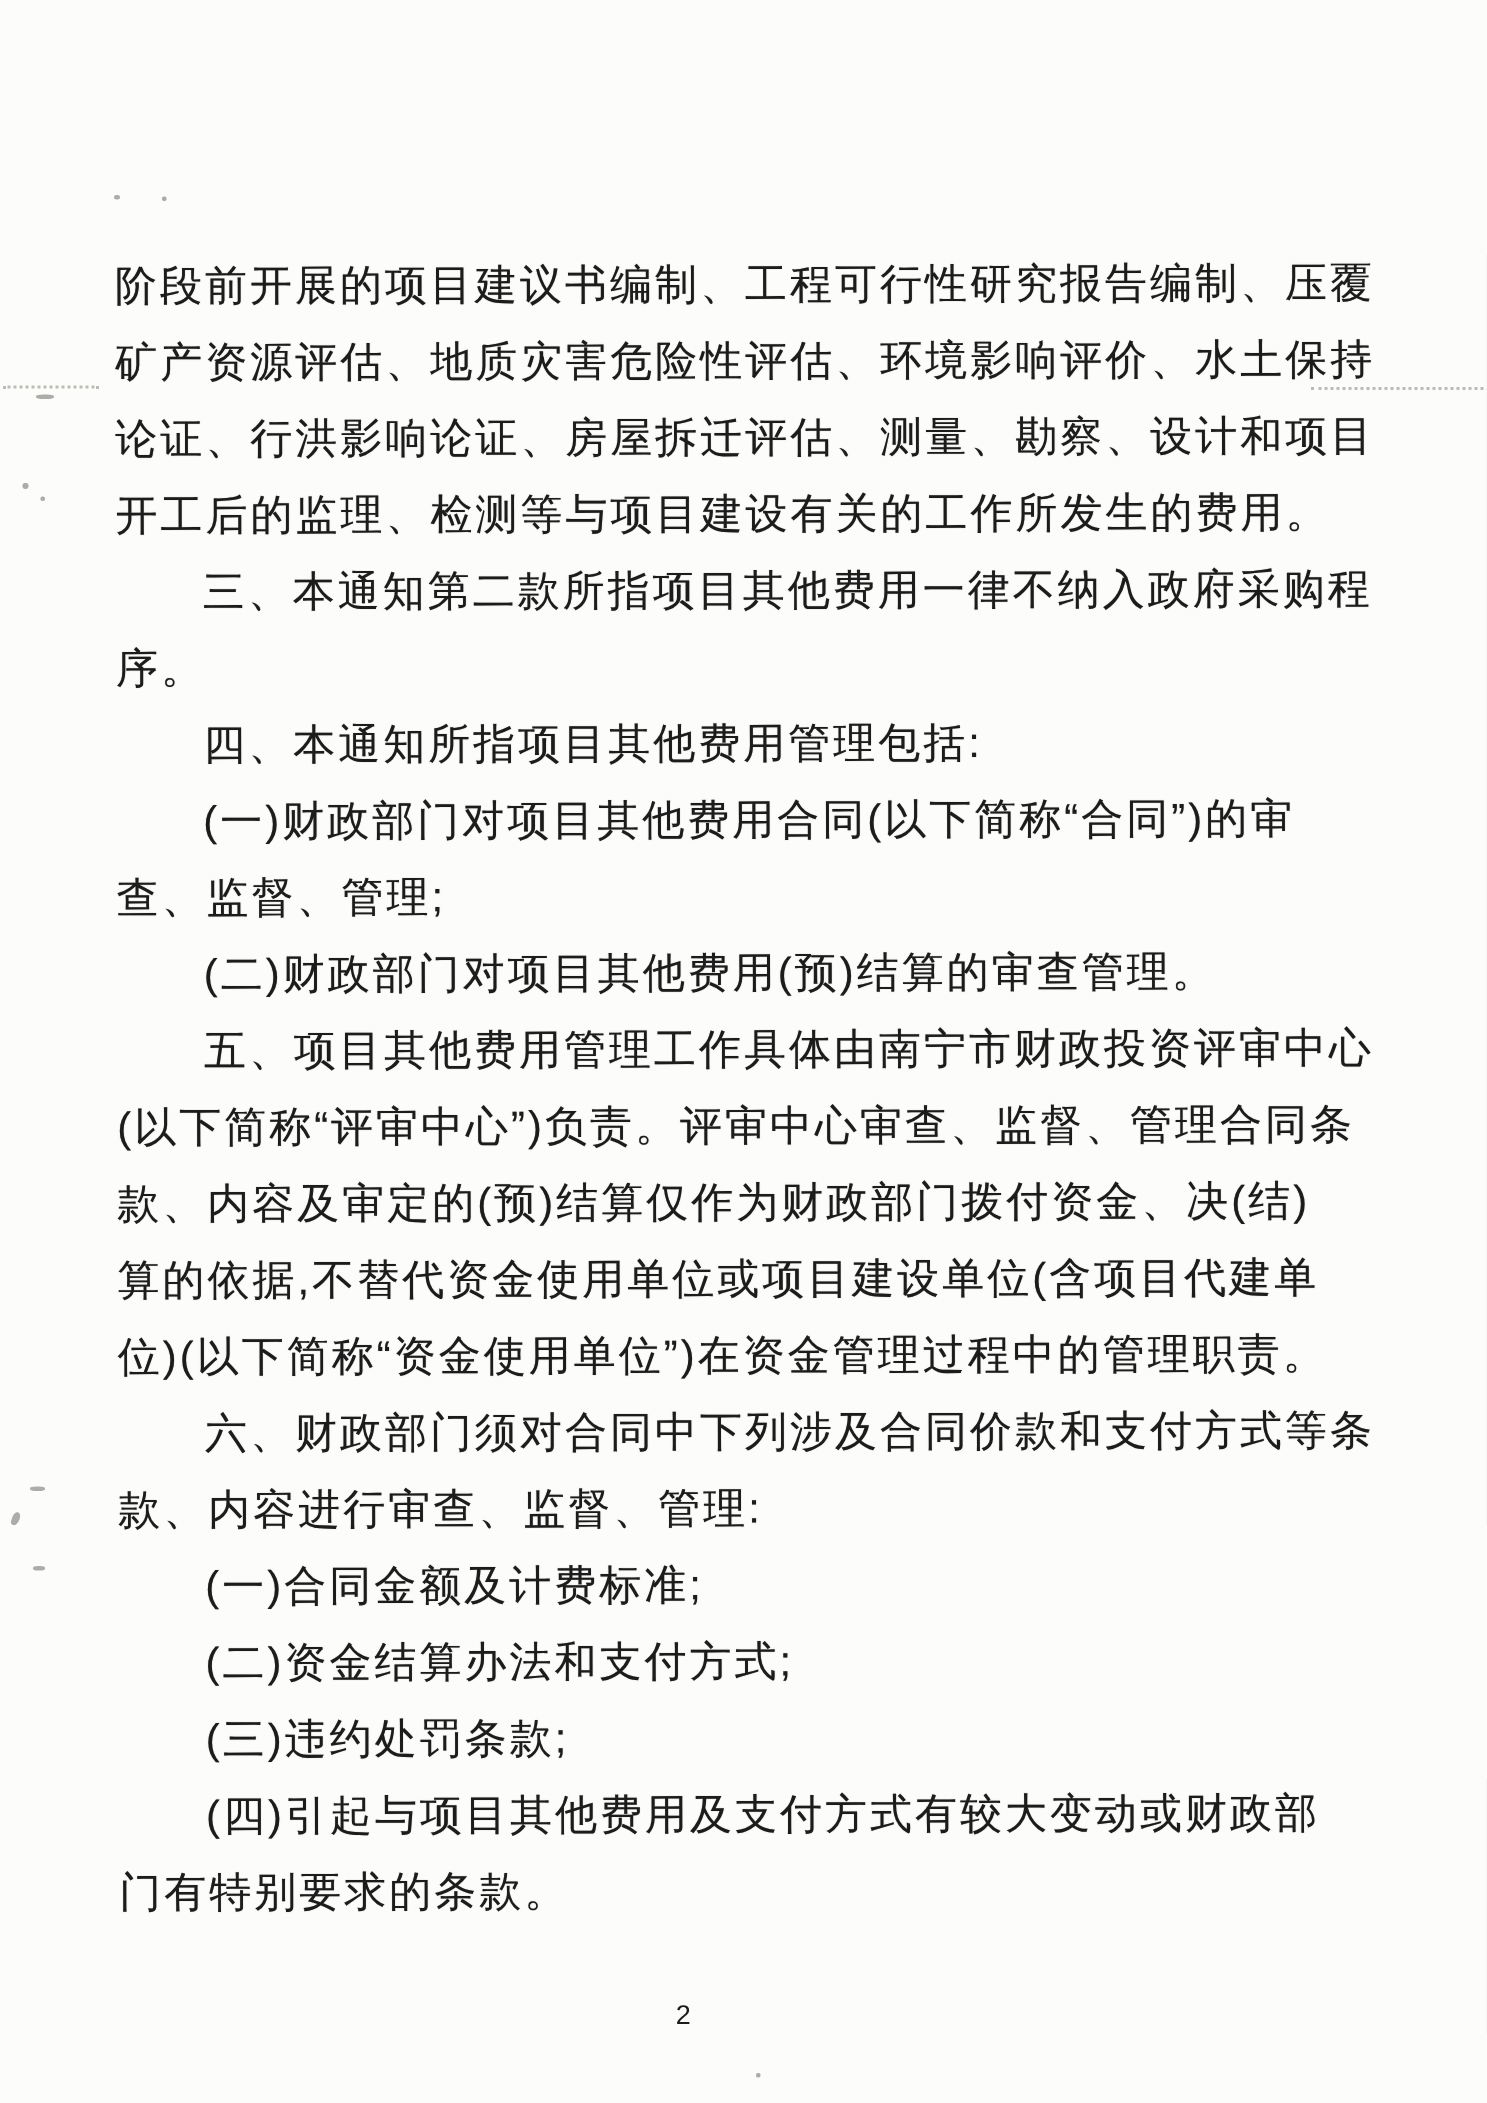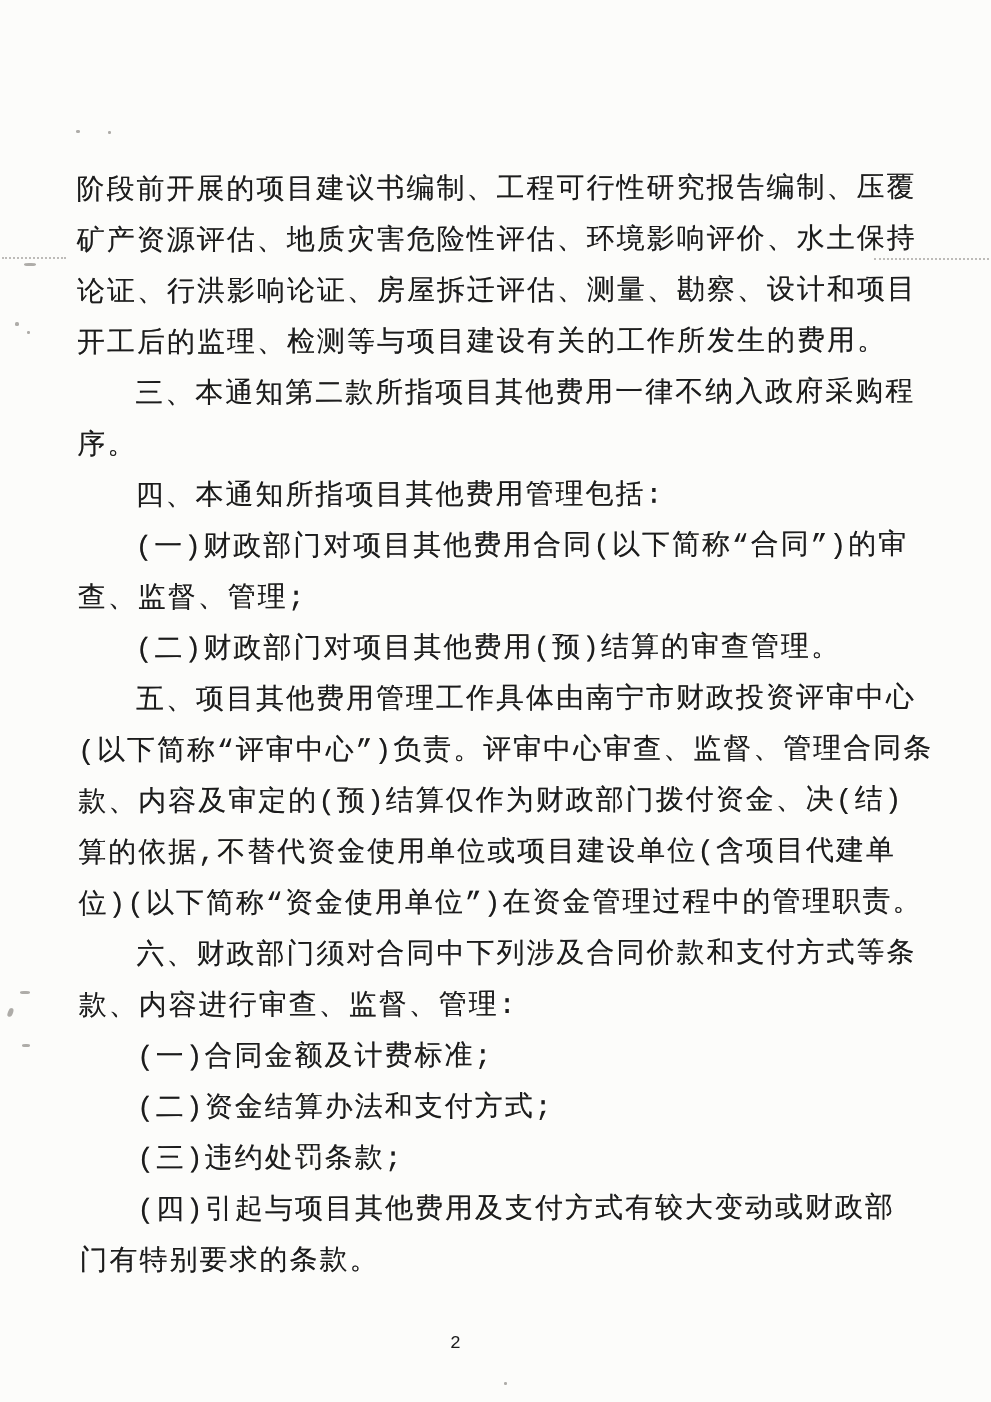--- a/index.html
+++ b/index.html
@@ -7,21 +7,21 @@
     padding: 0;
     background: #efefed;
   }
   .page {
     position: relative;
     width: 991px;
     height: 1402px;
     margin: 0 auto;
     background: var(--paper, #fcfcfa);
     overflow: hidden;
-    font-family: Liberation Mono, monospace;
+    font-family: Liberation Sans, sans-serif;
     color: var(--ink, #1c1c1c);
   }
   .text-block {
     position: absolute;
     top: 164px;
     left: 78px;
     width: 860px;
     transform: rotate(-0.15deg);
   }
   .line {

